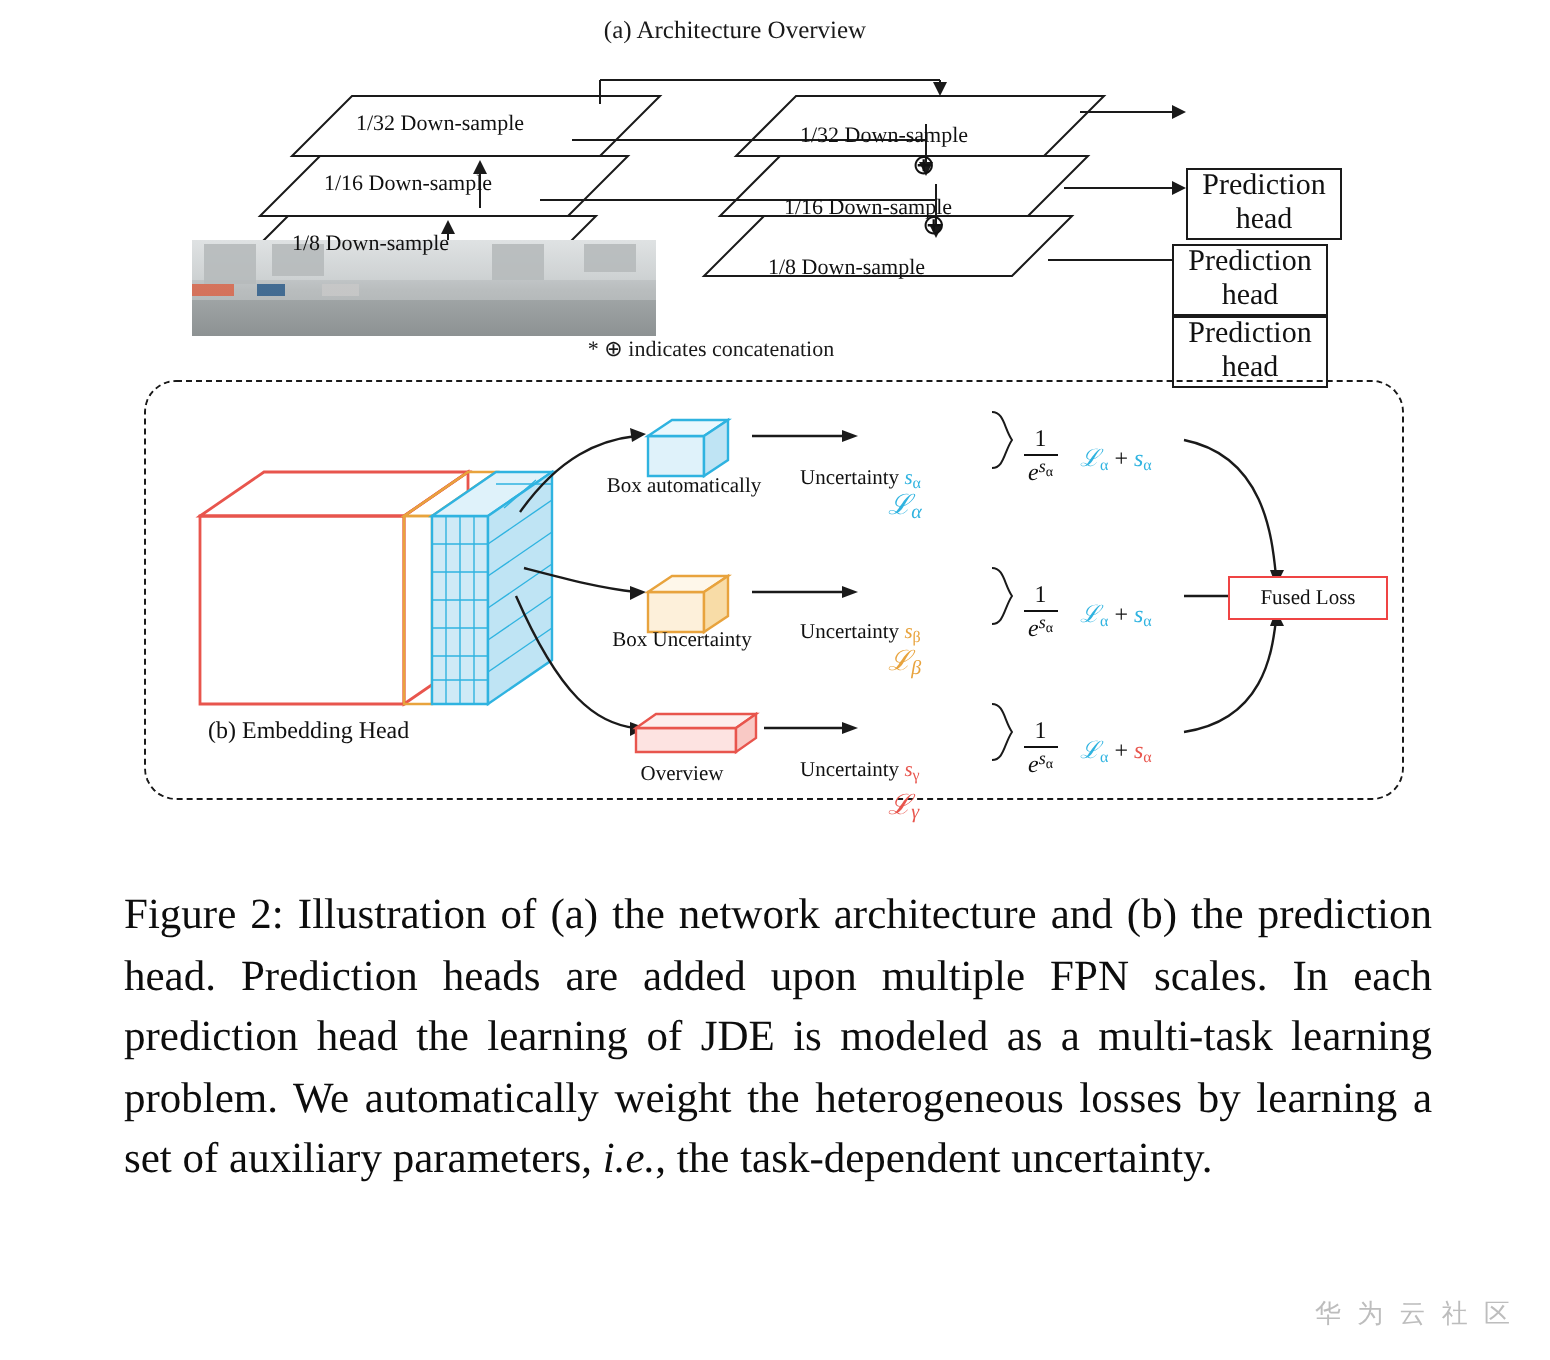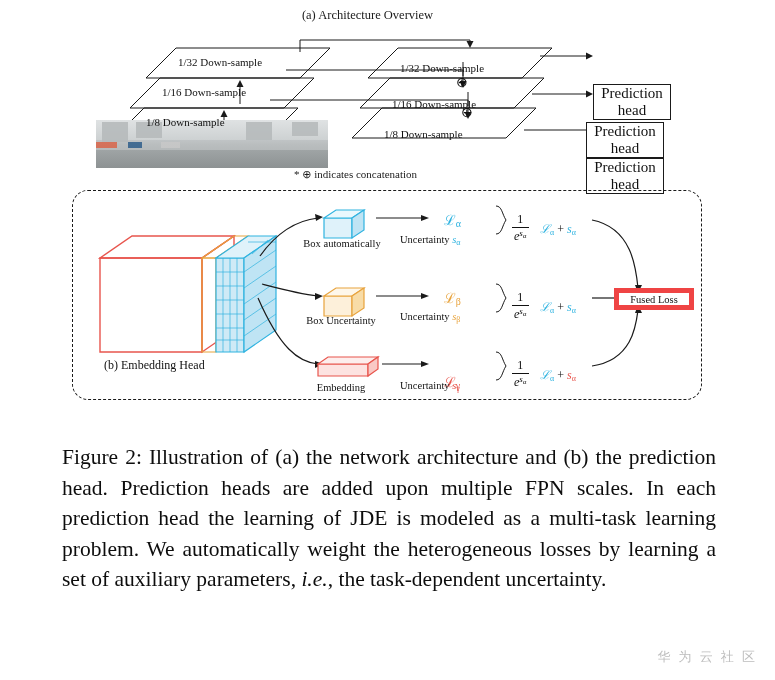--- a/index.html
+++ b/index.html
@@ -77,36 +77,36 @@
   .dashbox {
     position:absolute; left:72px; top:190px; width:630px; height:210px;
     border:1.6px dashed #1a1a1a; border-radius:16px; box-sizing:border-box;
   }
   .lbl-b {
     position:absolute; left:104px; top:358px; font-size:12px;
   }
 
   .boxlbl { position:absolute; font-size:10.5px; color:#111; text-align:center; }
 
-  .loss { position:absolute; font-family:"Liberation Serif", serif; font-size:14px; }
+  .loss { position:absolute; font-family:"Liberation Serif", serif; font-style:italic; font-size:14px;margin-top:32px; }
   .loss .sub { font-size:10px; vertical-align:-2px; }
 
   .unc { position:absolute; font-size:10.5px; }
   .unc .it { font-style:italic; }
   .unc .sub { font-size:8px; vertical-align:-2px; }
 
   .frac { position:absolute; font-size:12px; text-align:center; }
   .frac .num { display:block; border-bottom:1px solid #111; padding:0 2px; }
   .frac .den { display:block; padding:0 2px; }
 
   .expr { position:absolute; font-size:12px; white-space:nowrap; }
   .expr .sub { font-size:8px; vertical-align:-2px; }
 
   .fused {
-    position:absolute; border:5px solid #ef4444; box-sizing:border-box;
+    position:absolute; border:1px solid #ef4444; box-sizing:border-box;
     font-size:10.5px; display:flex; align-items:center; justify-content:center;
     background:#fff;
   }
 
   
   .caption {
     position:absolute; left:62px; top:442px; width:654px;
     font-family:"Liberation Serif", serif;
     font-size:21.5px;
     line-height:1.42;
@@ -287,29 +287,29 @@
     <polygon points="34,12 46,4 46,24 34,32" fill="#f8dca7" stroke="#e8a33d" stroke-width="1.2"></polygon>
   </svg>
   <svg class="abs" width="90" height="32" style="left:312px;top:352px">
     <polygon points="6,12 56,12 56,24 6,24" fill="#fde3e1" stroke="#e8554d" stroke-width="1.2"></polygon>
     <polygon points="6,12 16,5 66,5 56,12" fill="#fdeeed" stroke="#e8554d" stroke-width="1.2"></polygon>
     <polygon points="56,12 66,5 66,17 56,24" fill="#f9c9c5" stroke="#e8554d" stroke-width="1.2"></polygon>
   </svg>
 
   <div class="boxlbl" style="left:284px;top:238px;width:116px;">Box automatically</div>
   <div class="boxlbl" style="left:286px;top:315px;width:110px;">Box Uncertainty</div>
-  <div class="boxlbl" style="left:286px;top:382px;width:110px;">Embedding</div>
+  <div class="boxlbl" style="left:286px;top:382px;width:110px;">Overview</div>
 
   <div class="loss" style="left:444px;top:210px;color:#2fb3e0;">
     <span>ℒ</span><span class="sub">α</span>
   </div>
   <div class="loss" style="left:444px;top:288px;color:#e8a33d;">
     <span>ℒ</span><span class="sub">β</span>
   </div>
-  <div class="loss" style="left:444px;top:372px;color:#e8554d;">
+  <div class="loss" style="left:444px;top:360px;color:#e8554d;">
     <span>ℒ</span><span class="sub">γ</span>
   </div>
 
   <div class="unc" style="left:400px;top:234px;">
     <span>Uncertainty</span>
     <span class="it" style="color:#2fb3e0;">s</span><span class="sub" style="color:#2fb3e0;">α</span>
   </div>
   <div class="unc" style="left:400px;top:311px;">
     <span>Uncertainty</span>
     <span class="it" style="color:#e8a33d;">s</span><span class="sub" style="color:#e8a33d;">β</span>

